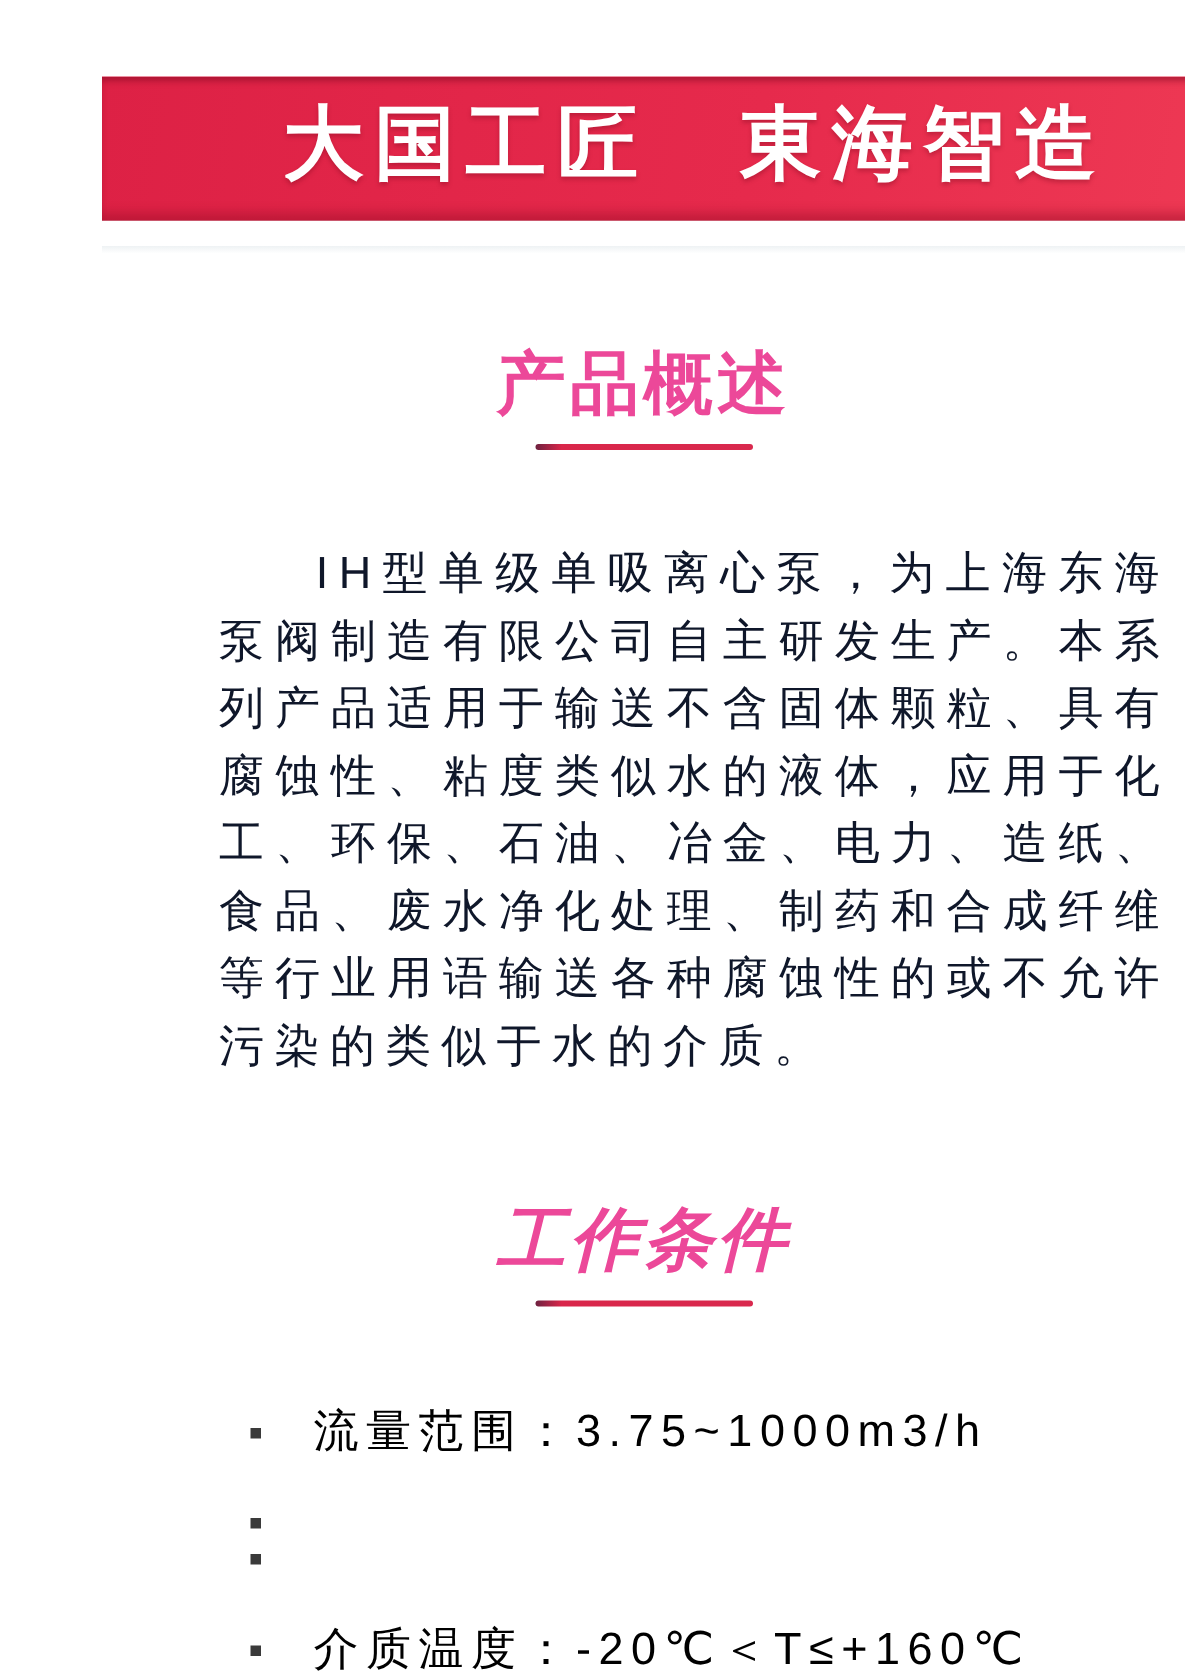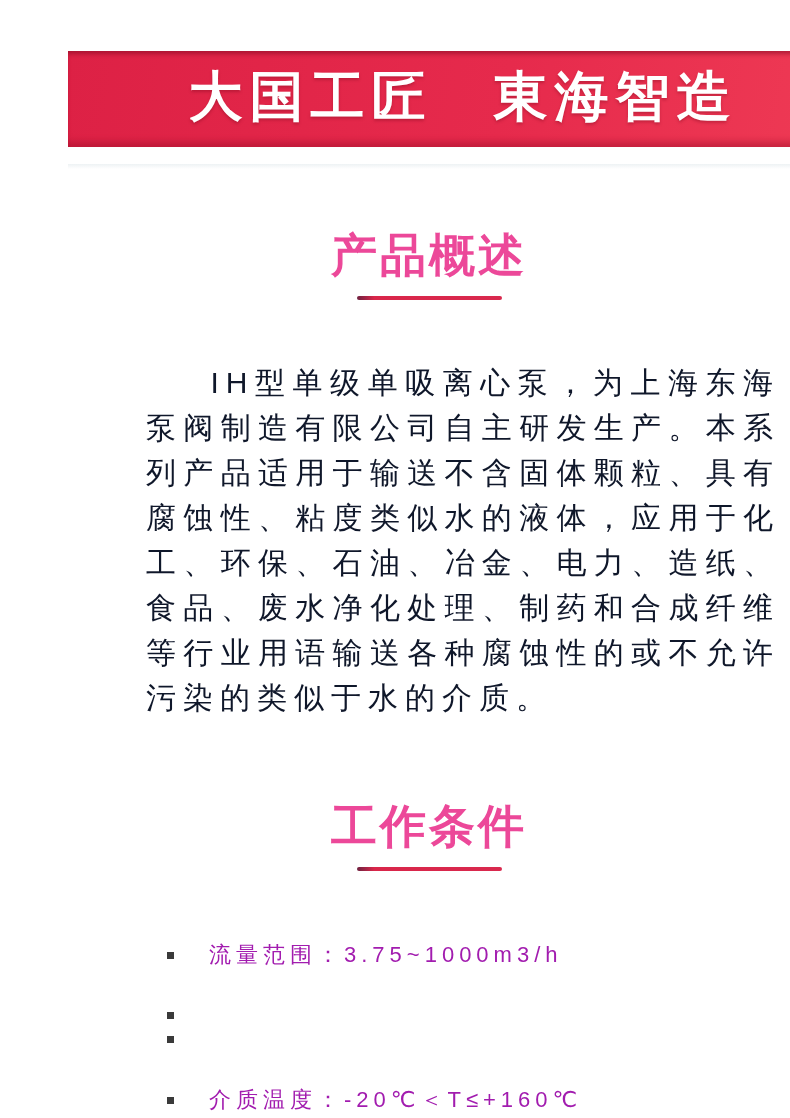--- a/index.html
+++ b/index.html
@@ -45,21 +45,21 @@
   
   .section-heading {
     text-align: center;
     font-size: 46px;
     font-weight: bold;
     color: #ec4899;
     letter-spacing: 3px;
     line-height: 48px;
   }
   .heading-overview { margin-top: 62px; }
-  .heading-conditions { margin-top: 82px; }
+  .heading-conditions { margin-top: 82px; font-style: italic; }
   .title-underline {
     width: 145px;
     height: 4px;
     margin: 17px auto 0 auto;
     border-radius: 2px;
     background: linear-gradient(to right, #6e2240 0%, #d9264a 12%, #d9294e 100%);
   }
 
   
   .overview-paragraph {
@@ -76,23 +76,23 @@
 
   
   .conditions-list {
     list-style: none;
     margin: 44px 60px 0 72px;
   }
   .condition-item {
     display: flex;
     align-items: center;
     line-height: 46px;
-    font-size: 22px;
+    font-size: 30px;
     letter-spacing: 5px;
-    color: #a21caf;
+    color: #000000;
     white-space: nowrap;
   }
   .bullet-dot {
     width: 7px;
     height: 7px;
     background: #3a3a3a;
     flex: 0 0 auto;
     margin: 0 18px 0 10px;
   }
 </style>

